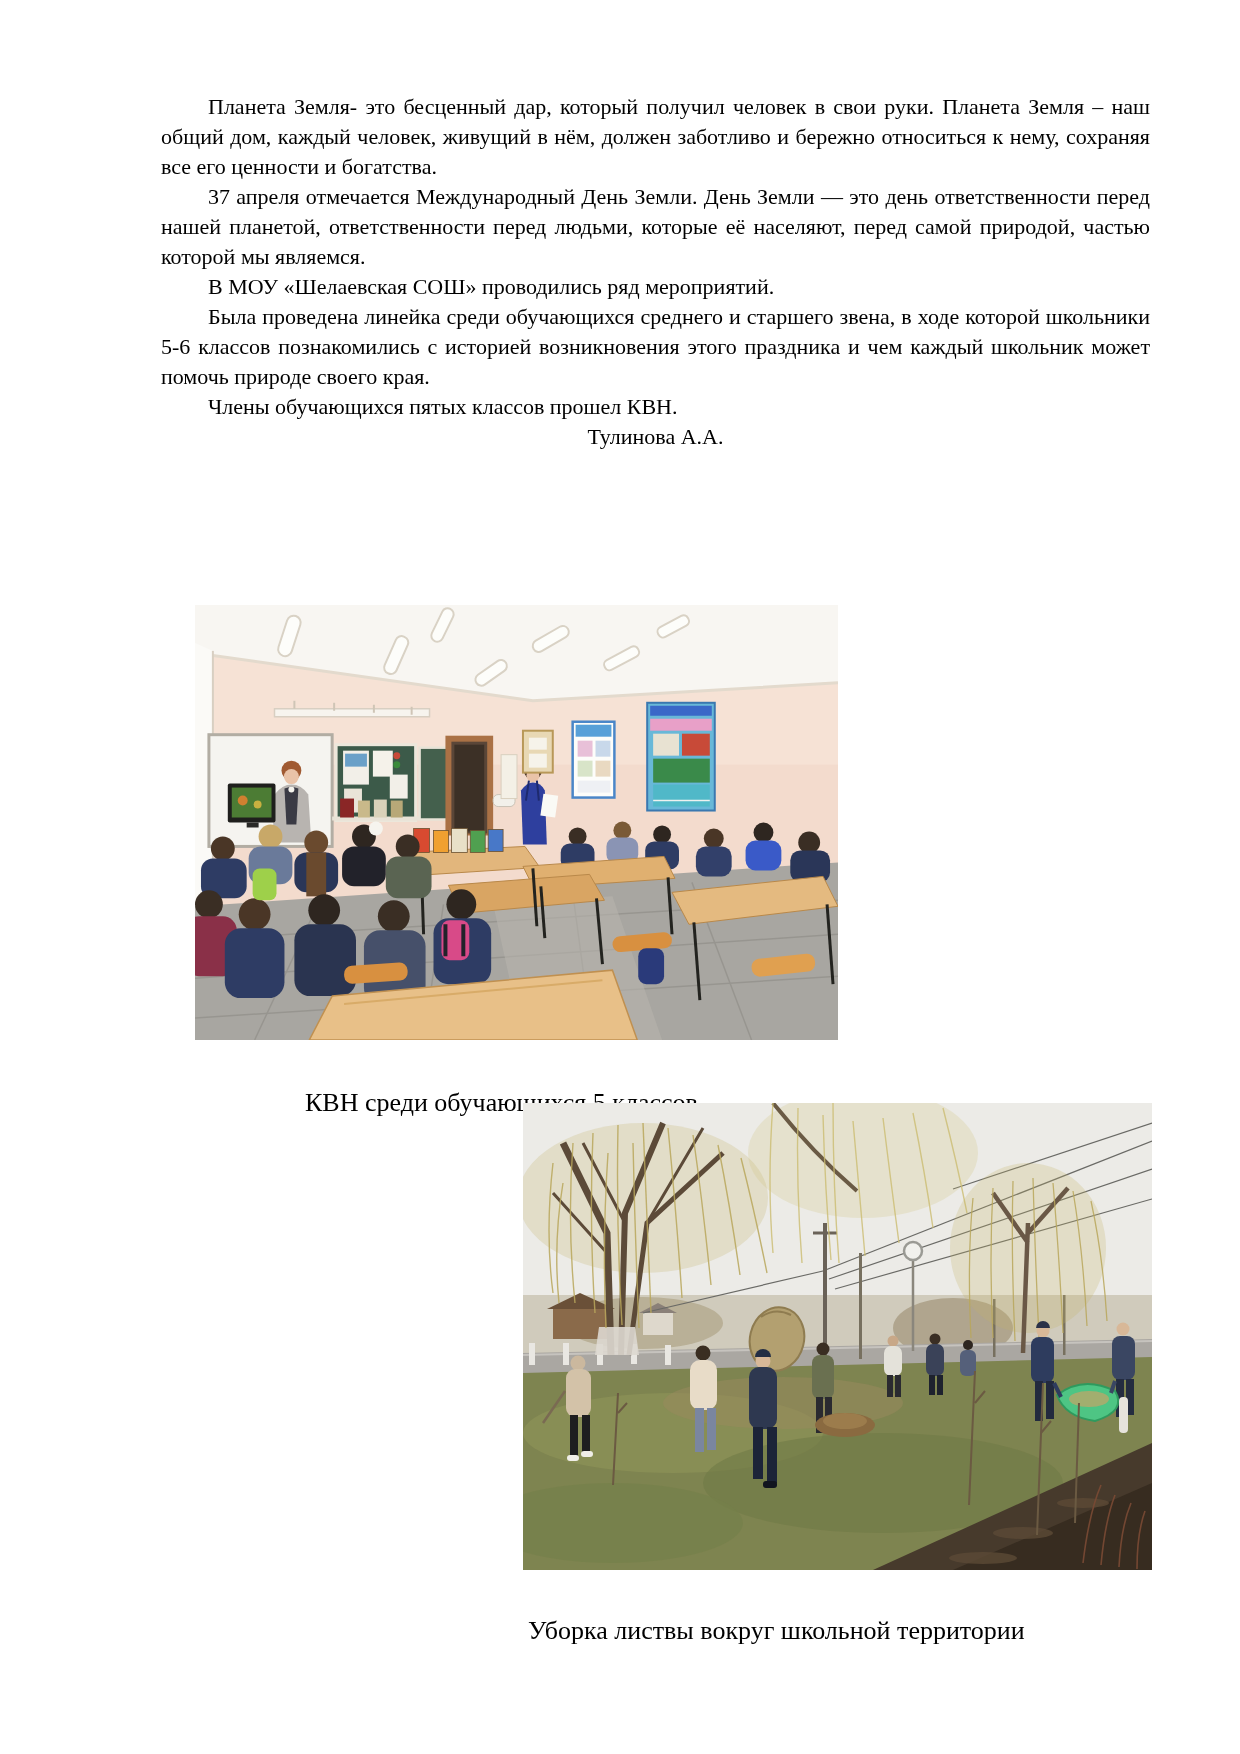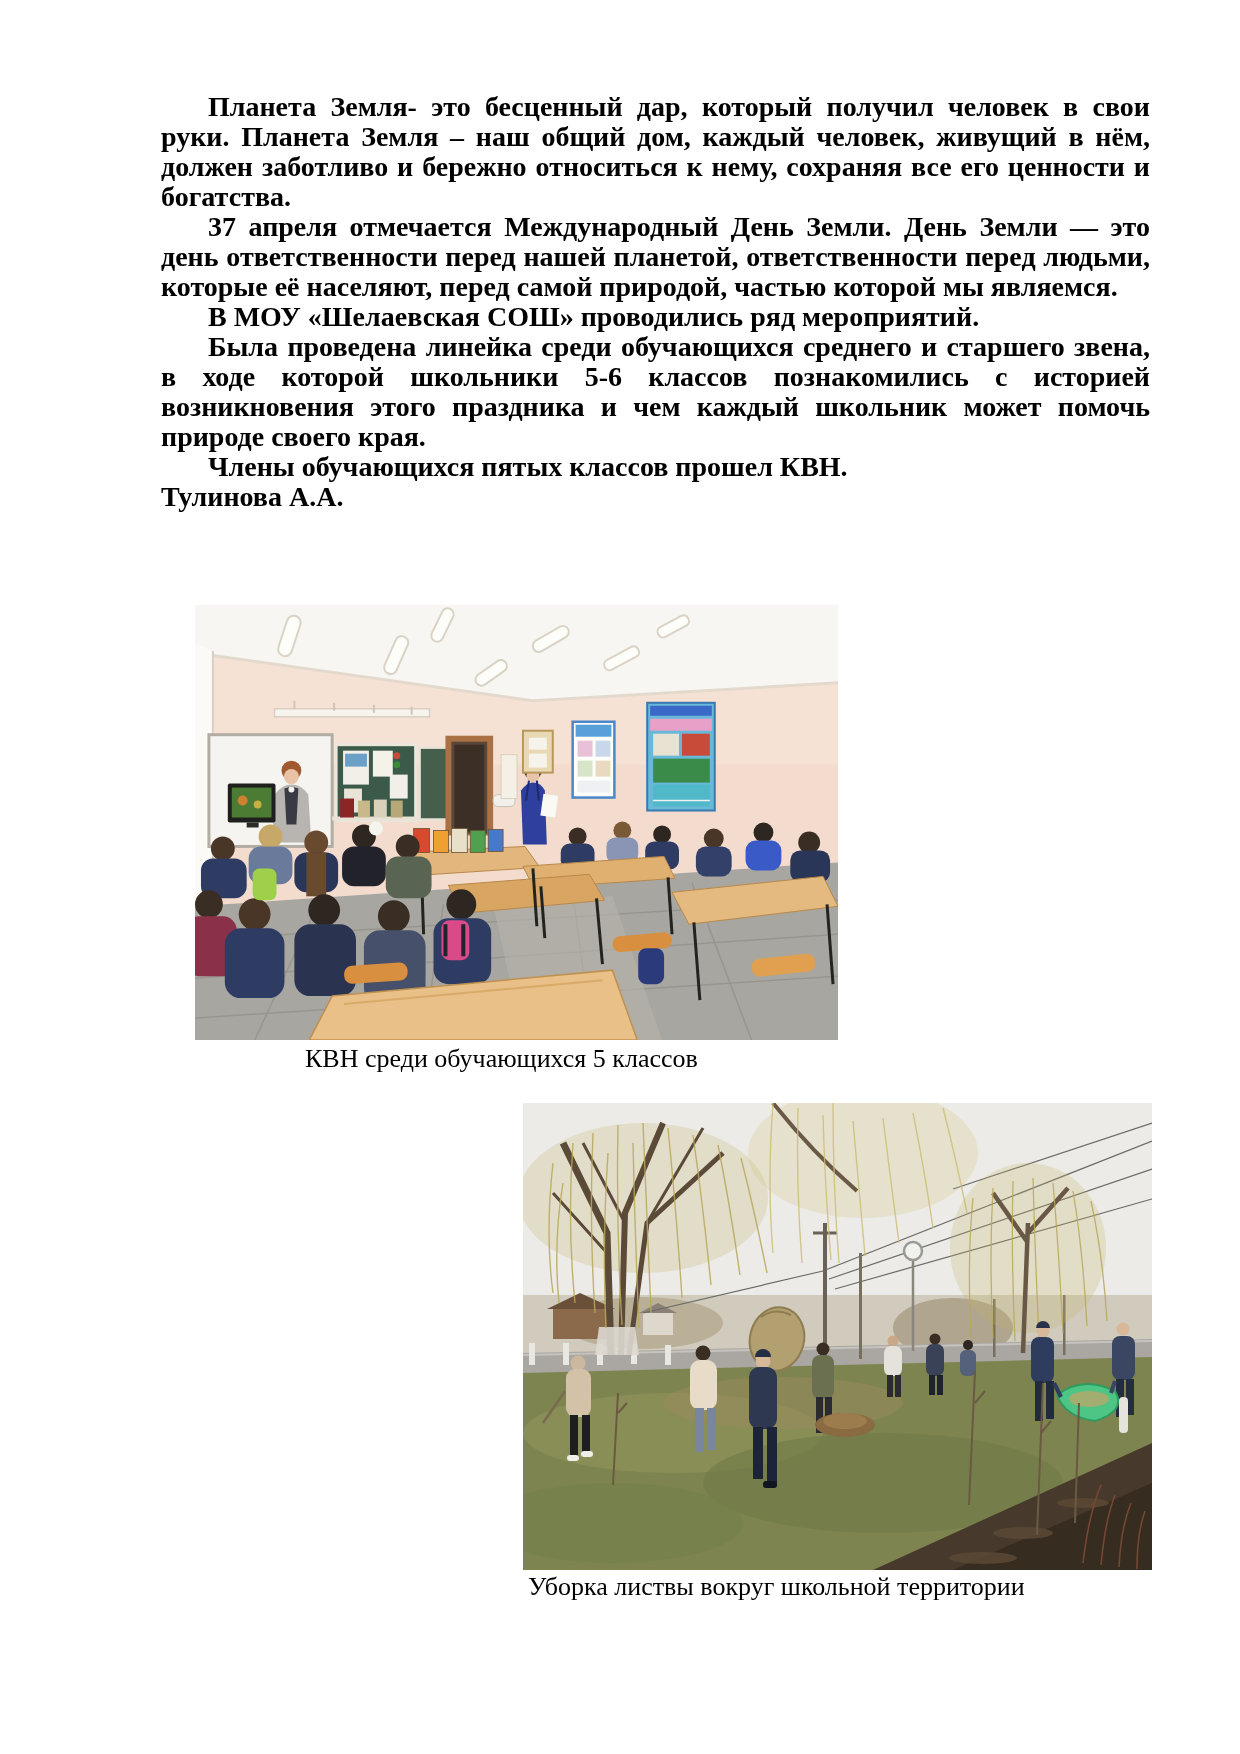--- a/index.html
+++ b/index.html
@@ -3,29 +3,29 @@
 <meta charset="utf-8">
 <style>
   html,body{margin:0;padding:0;}
   body{
     width:1240px;height:1754px;position:relative;background:#ffffff;
     font-family:"Liberation Serif","DejaVu Serif",serif;color:#000;
   }
   .page{position:absolute;inset:0;}
   .text-block{
     position:absolute;left:161px;top:92px;width:989px;
-    font-size:28px;line-height:30px;text-align:justify;font-weight:bold;
+    font-size:22px;line-height:30px;text-align:justify;
   }
   .text-block p{margin:0;text-indent:47px;}
-  .text-block p.signature{text-align:left;text-indent:0;}
+  .text-block p.signature{text-align:center;text-indent:0;}
   figure{margin:0;padding:0;position:absolute;}
   .photo1{left:195px;top:605px;width:643px;height:435px;}
   .photo2{left:523px;top:1103px;width:629px;height:467px;}
   figure svg{display:block;width:100%;height:100%;}
-  .caption{position:absolute;font-size:26px;line-height:30px;white-space:nowrap;}
+  .caption{position:absolute;font-size:26px;line-height:30px;white-space:nowrap;margin-top:44px;}
   .caption1{left:305px;top:1044px;}
   .caption2{left:528px;top:1572px;}
 </style>
 </head>
 <body>
 
 <div class="page">
 
   <div class="text-block">
     <p>Планета Земля- это бесценный дар, который получил человек в свои руки. Планета Земля – наш общий дом, каждый человек, живущий в нём, должен заботливо и бережно относиться к нему, сохраняя все его ценности и богатства.</p>

